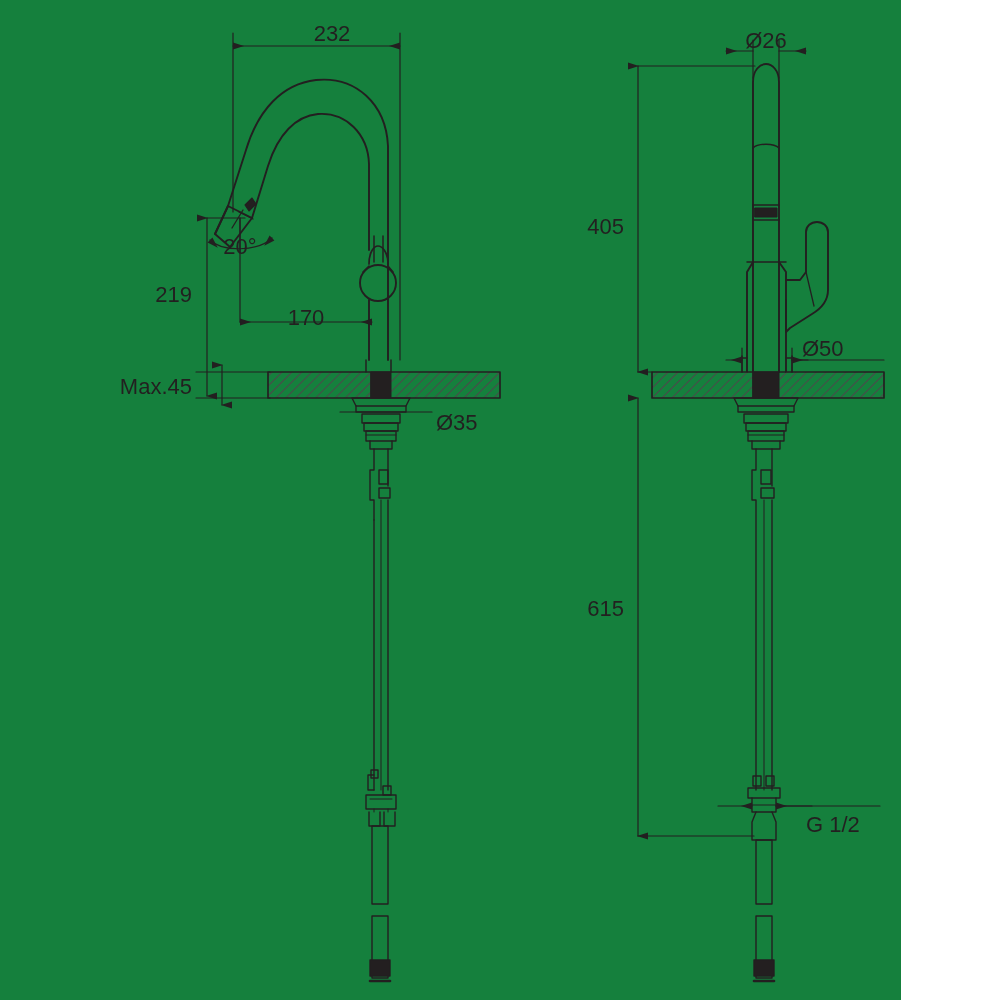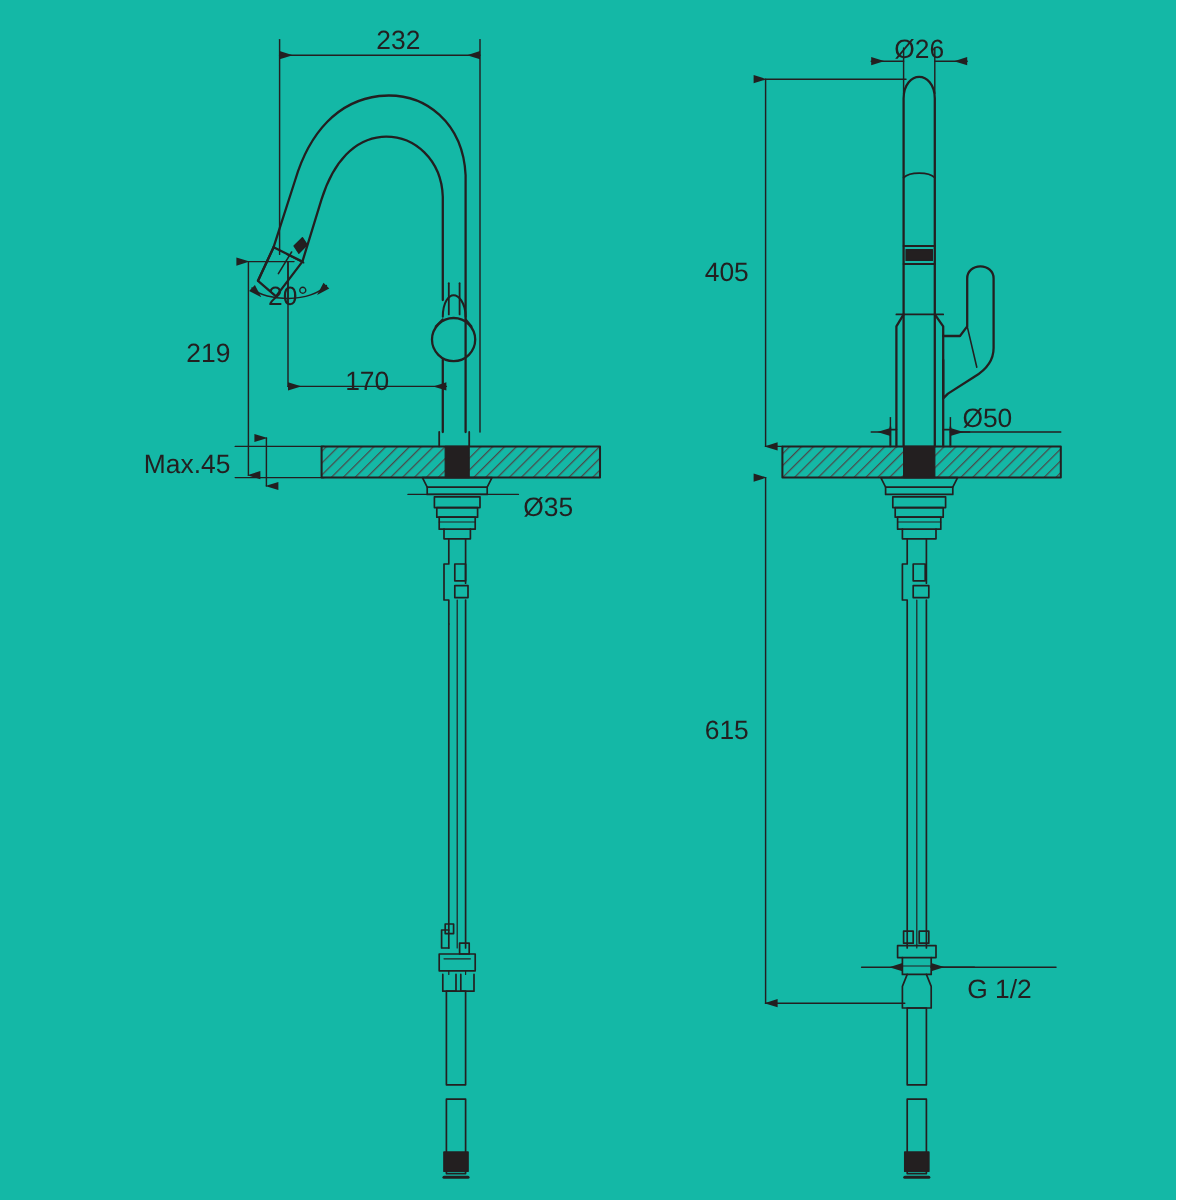--- a/index.html
+++ b/index.html
@@ -8,23 +8,23 @@
     background: #ffffff;
   }
   body {
     width: 1000px;
     height: 1000px;
     font-family: "Liberation Sans", sans-serif;
     overflow: hidden;
   }
   #drawing-root {
     position: relative;
-    width: 980px;
+    width: 901px;
     height: 1000px;
-    background: #14b8a6;
+    background: #15803d;
   }
   svg.sheet {
     position: absolute;
     left: 0;
     top: 0;
     width: 1000px;
     height: 1000px;
     display: block;
   }
   .dim-text {

